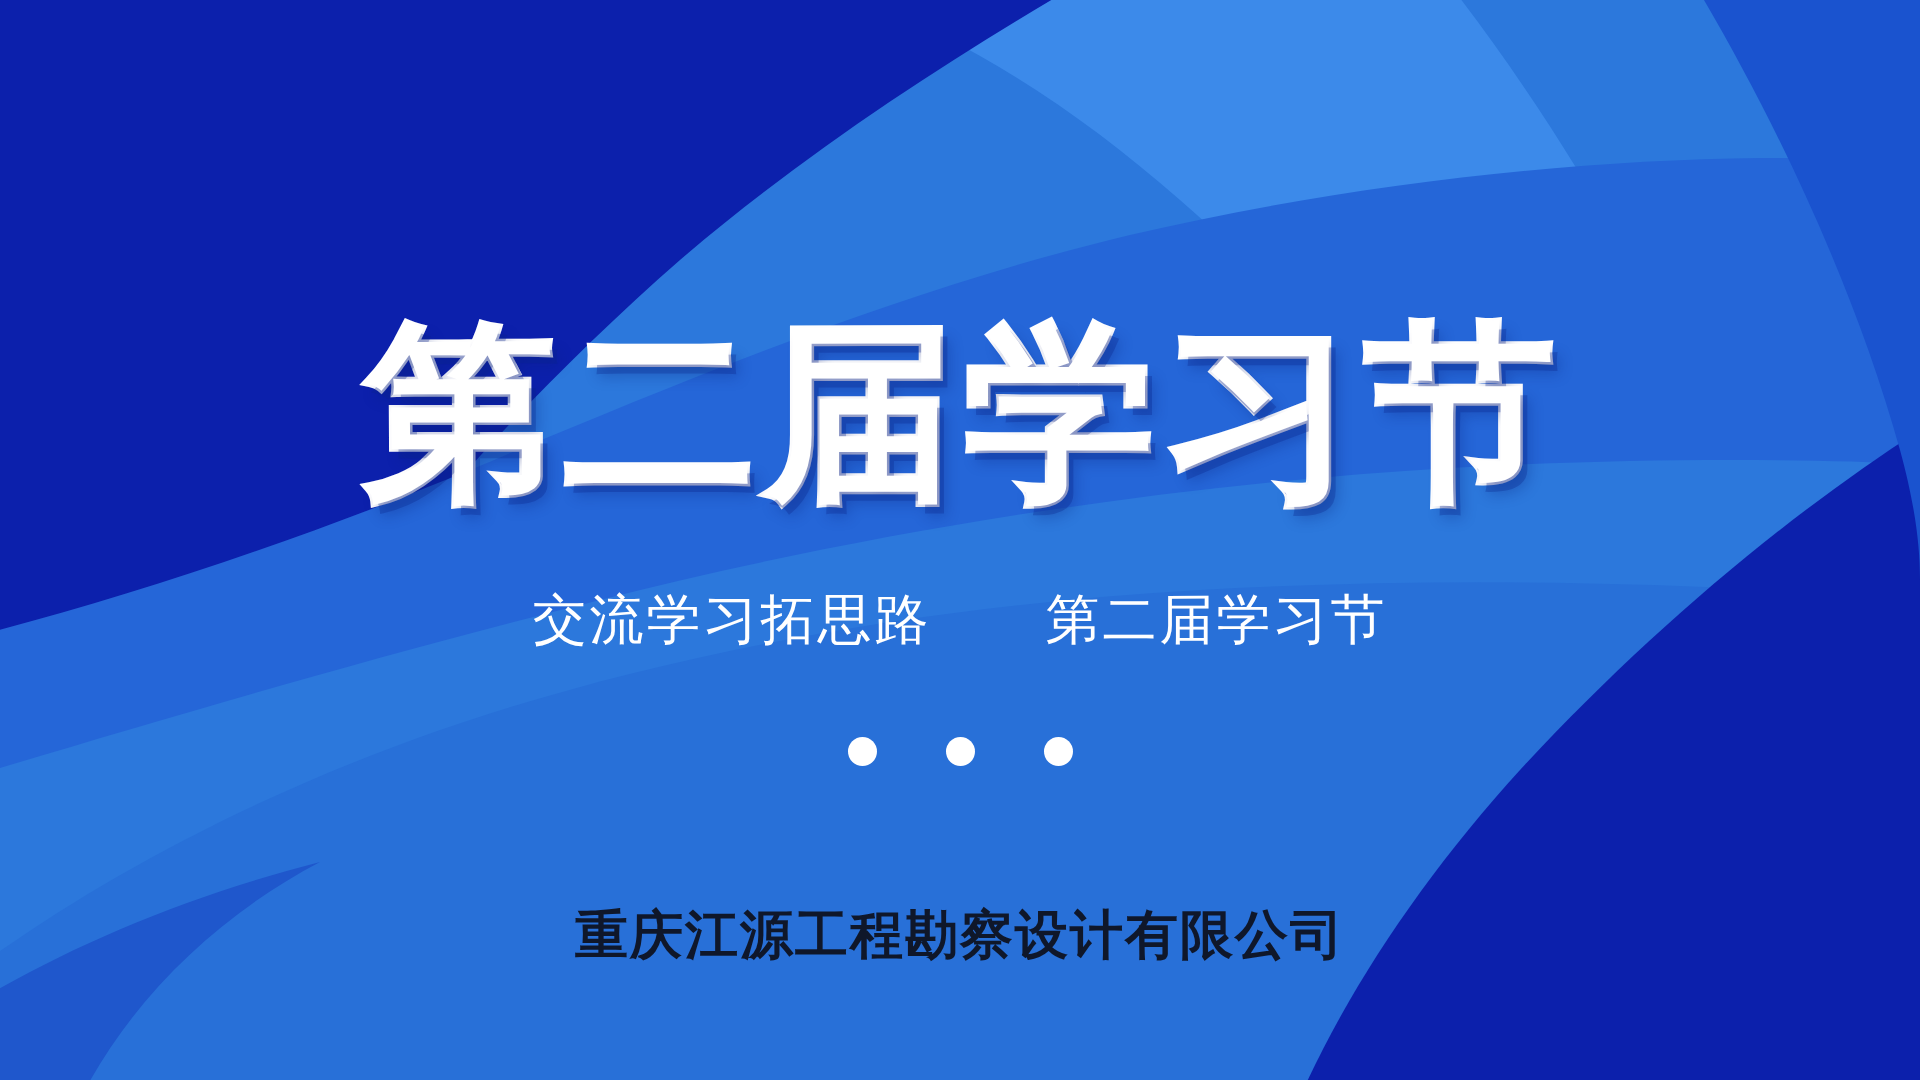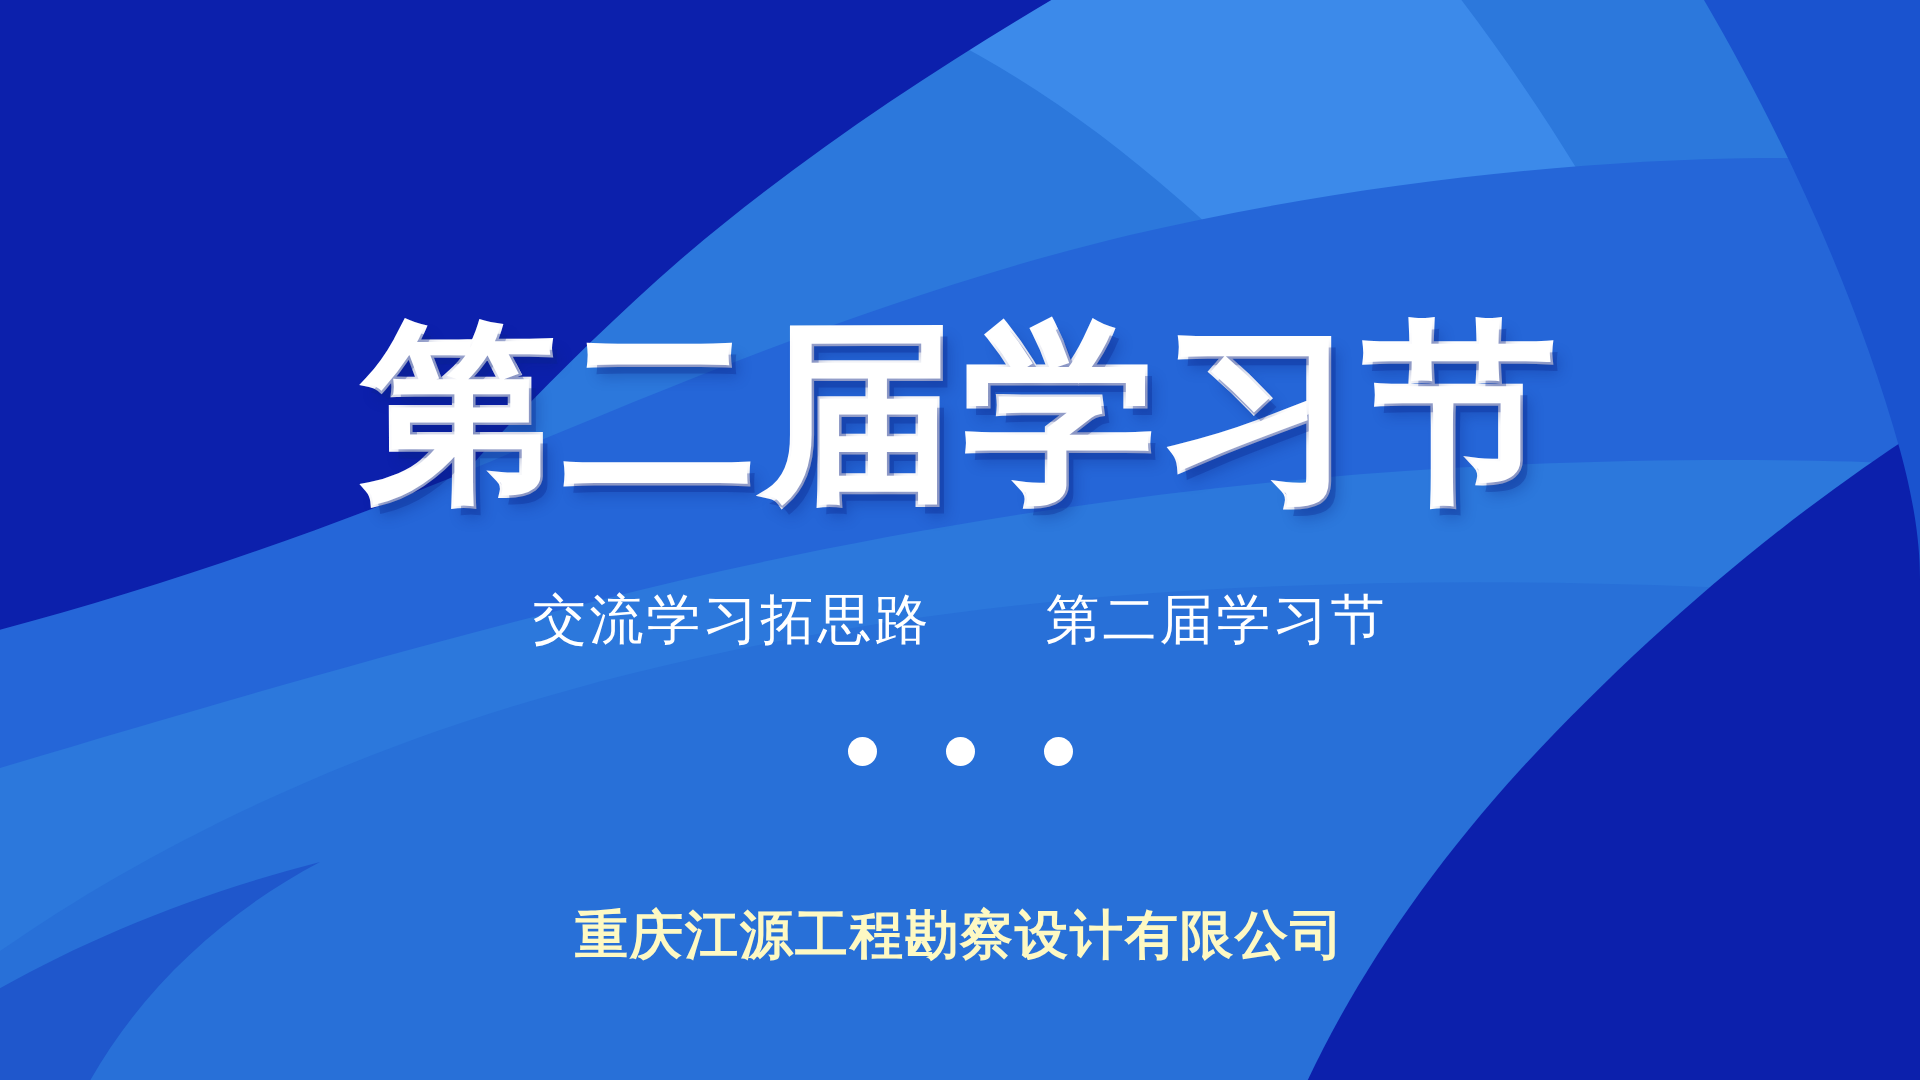--- a/index.html
+++ b/index.html
@@ -92,21 +92,21 @@
     border-radius: 50%;
     background: #ffffff;
   }
 
   .company {
     position: absolute;
     top: 908px;
     left: 0;
     width: 1920px;
     text-align: center;
-    color: #fef9c3;
+    color: #0f172a;
     font-size: 53px;
     line-height: 1.0;
     font-weight: 700;
     letter-spacing: 2px;
     white-space: nowrap;
   }
 </style>
 </head>
 <body>
 

